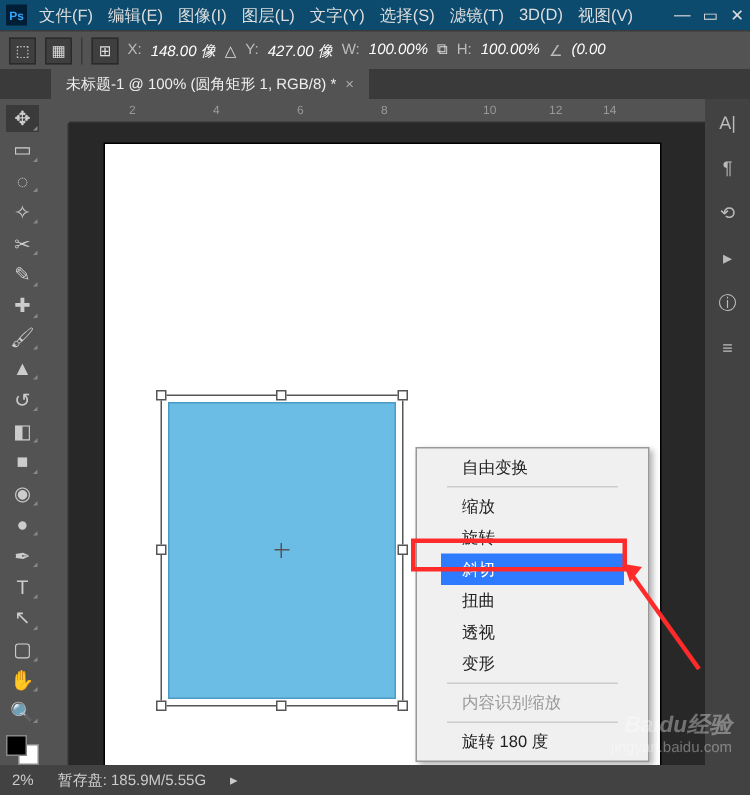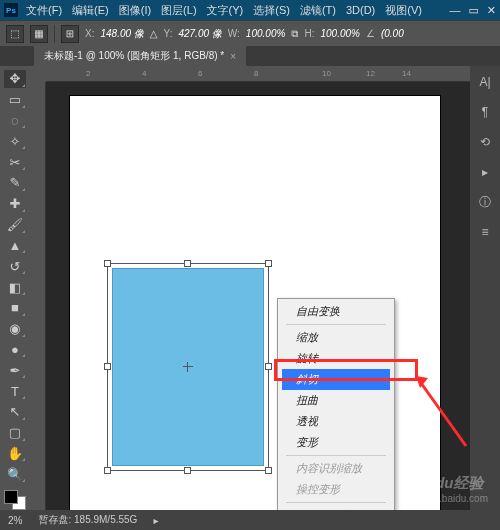--- a/index.html
+++ b/index.html
@@ -47,38 +47,38 @@
 .handle { position: absolute; width: 7px; height: 7px; background: #fff; border: 1px solid #555; }
 .handle.tl { top: -4px; left: -4px; } .handle.tm { top: -4px; left: calc(50% - 4px); } .handle.tr { top: -4px; right: -4px; }
 .handle.ml { top: calc(50% - 4px); left: -4px; } .handle.mr { top: calc(50% - 4px); right: -4px; }
 .handle.bl { bottom: -4px; left: -4px; } .handle.bm { bottom: -4px; left: calc(50% - 4px); } .handle.br { bottom: -4px; right: -4px; }
 .center-mark { position: absolute; top: calc(50% - 5px); left: calc(50% - 5px); width: 10px; height: 10px; }
 .center-mark::before, .center-mark::after { content: ""; position: absolute; background: #555; }
 .center-mark::before { left: 4px; top: 0; width: 1px; height: 10px; }
 .center-mark::after { top: 4px; left: 0; height: 1px; width: 10px; }
 
 
-.context-menu { position: absolute; top: 232px; left: 247px; width: 118px; background: #f0f0f0; border: 1px solid #999; box-shadow: 2px 2px 4px rgba(0,0,0,0.3); font-size: 11px; color: #222; padding: 2px 4px; z-index: 50; font-style: italic; }
+.context-menu { position: absolute; top: 232px; left: 247px; width: 156px; background: #f0f0f0; border: 1px solid #999; box-shadow: 2px 2px 4px rgba(0,0,0,0.3); font-size: 11px; color: #222; padding: 2px 16px; z-index: 50; }
 .cm-item { padding: 3px 14px; }
 .cm-item.disabled { color: #999; }
 .cm-item.selected { background: #2f7bff; color: #fff; }
 .cm-sep { height: 1px; background: #ccc; margin: 2px 4px; }
 .highlight-box { position: absolute; border: 3px solid #ff2a2a; pointer-events: none; z-index: 60; }
 .arrow { position: absolute; z-index: 55; }
 
 
 .right-bar { width: 30px; background: #424242; display: flex; flex-direction: column; align-items: center; padding-top: 6px; gap: 10px; }
 .right-icon { width: 20px; height: 20px; color: #bbb; font-size: 12px; display: flex; align-items: center; justify-content: center; }
 
 
 .status-bar { height: 20px; background: #424242; display: flex; align-items: center; color: #ccc; font-size: 10px; padding: 0 8px; gap: 16px; }
 
 
 .watermark { position: absolute; right: 12px; bottom: 26px; color: rgba(255,255,255,0.35); font-size: 10px; text-align: right; z-index: 200; pointer-events: none; }
-.watermark .big { font-size: 15px; font-style: italic; font-weight: bold; text-align: center; }
+.watermark .big { font-size: 15px; font-style: italic; font-weight: bold; }
 
 svg { display: block; }
 </style>
 </head>
 <body>
 
 <div class="titlebar">
   <div class="ps-logo">Ps</div>
   <span class="menu-item">文件(F)</span>
   <span class="menu-item">编辑(E)</span>
@@ -181,21 +181,20 @@
       <div class="cm-item">自由变换</div>
       <div class="cm-sep"></div>
       <div class="cm-item">缩放</div>
       <div class="cm-item">旋转</div>
       <div class="cm-item selected">斜切</div>
       <div class="cm-item">扭曲</div>
       <div class="cm-item">透视</div>
       <div class="cm-item">变形</div>
       <div class="cm-sep"></div>
       <div class="cm-item disabled">内容识别缩放</div>
-      <div class="cm-item disabled">操控变形</div>
       <div class="cm-sep"></div>
       <div class="cm-item">旋转 180 度</div>
 
     </div>
 
     <div class="highlight-box" style="top:293px; left:244px; width:144px; height:22px;"></div>
 
     <svg class="arrow" style="top:300px; left:376px;" width="70" height="90">
       <line x1="60" y1="80" x2="10" y2="10" stroke="#ff2a2a" stroke-width="3"></line>
       <polygon points="10,10 22,12 14,22" fill="#ff2a2a"></polygon>

